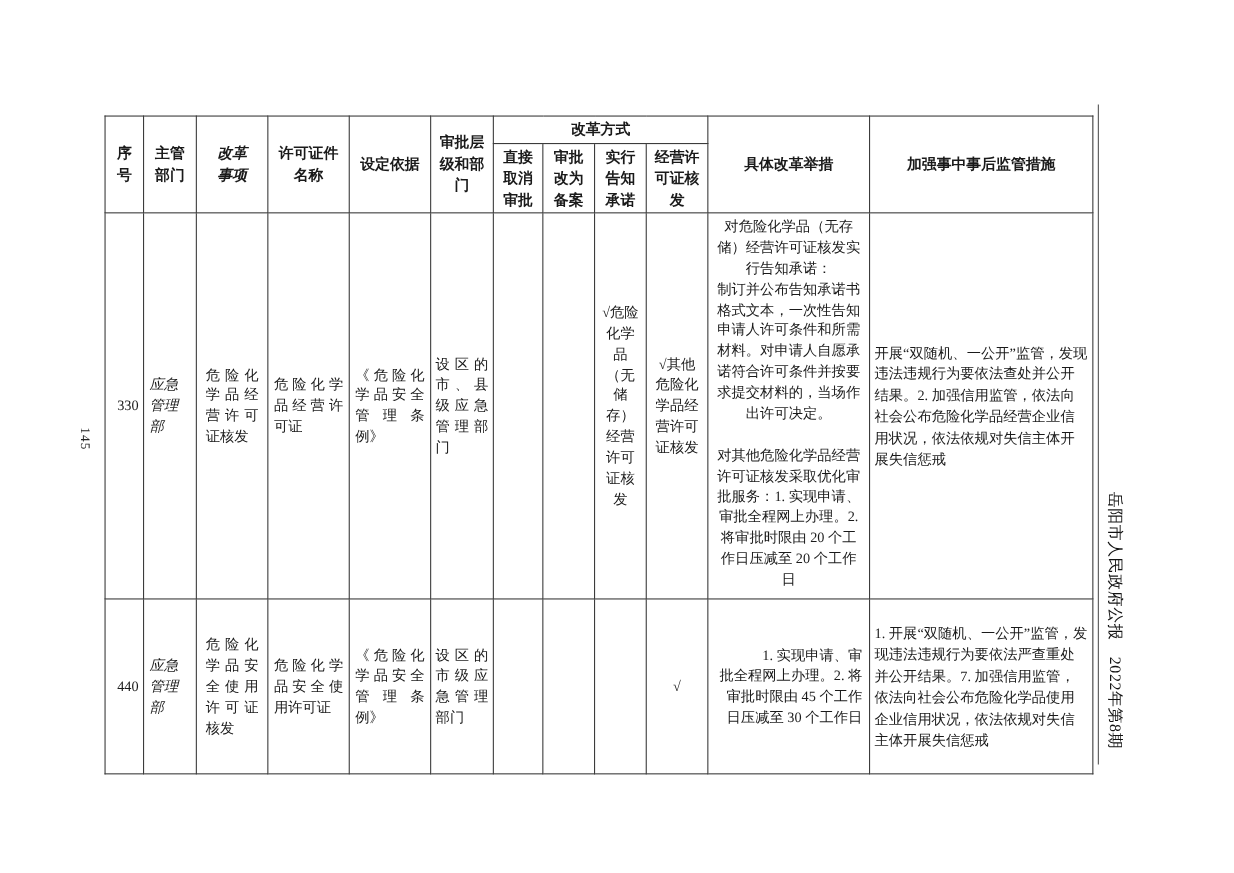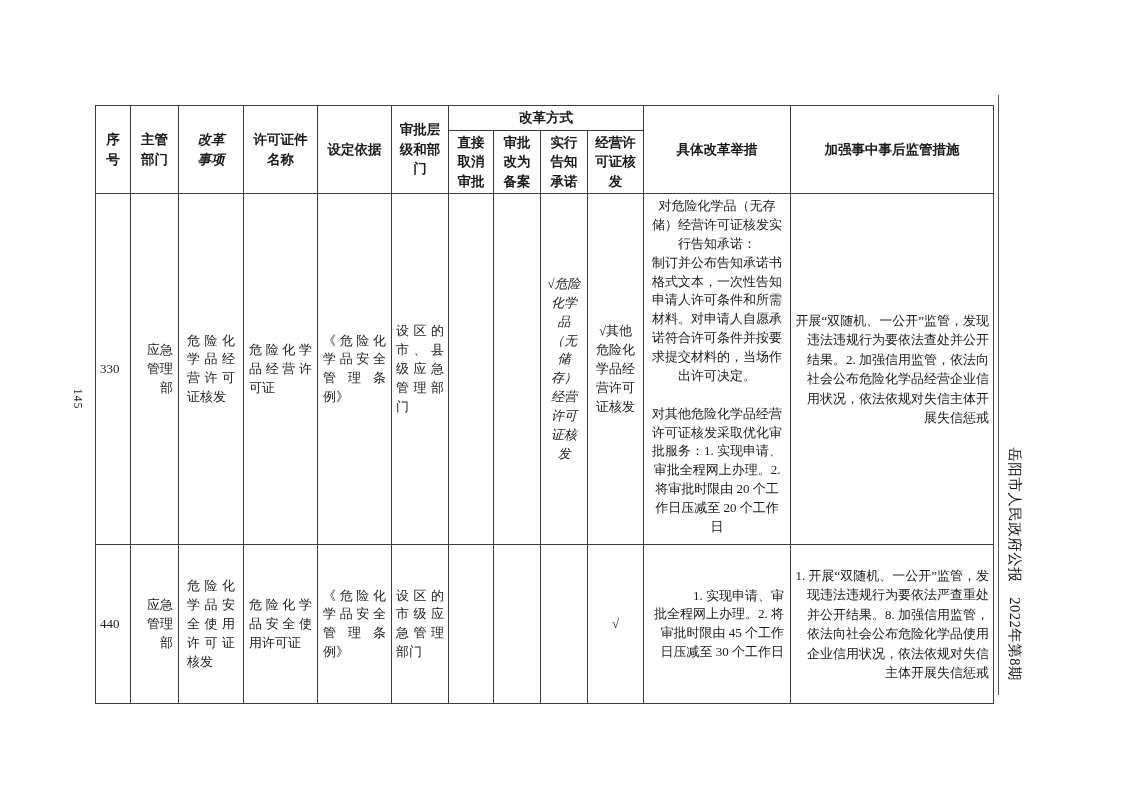--- a/index.html
+++ b/index.html
@@ -70,30 +70,30 @@
   .reform-table th {
     font-weight: 700;
     font-size: 13.5px;
     text-align: center;
     vertical-align: middle;
     padding: 2px 4px;
   }
   .reform-table th.th-sub { padding: 2px 4px; }
   .w2 { display: inline-block; width: 2em; font-style: italic; }
 
-  td.c-center  { text-align: left;  vertical-align: middle; padding: 2px 4px; }
-  td.c-dept    { text-align: right;  vertical-align: middle; padding: 2px 5px; }
+  td.c-center  { text-align: right;  vertical-align: middle; padding: 2px 4px; }
+  td.c-dept    { text-align: left;  vertical-align: middle; padding: 2px 5px; font-style: italic; }
   td.c-just    { text-align: justify; vertical-align: middle; padding: 3px 8px; }
   td.c-license { text-align: justify; vertical-align: middle; padding: 3px 5px; }
   td.c-level   { text-align: justify; vertical-align: middle; padding: 3px 4px; margin-left: 12px; }
-  td.c-check   { text-align: center;  vertical-align: middle; padding: 2px 4px; font-style: italic; }
+  td.c-check   { text-align: center;  vertical-align: middle; padding: 2px 4px; }
   td.c-check-opt { text-align: center; vertical-align: middle; padding: 2px 5px; }
   td.c-measures-top { text-align: center; vertical-align: top;    padding: 3px 6px; }
   td.c-measures-mid { text-align: right; vertical-align: middle; padding: 3px 6px; }
-  td.c-supervision  { text-align: right; vertical-align: middle; padding: 3px 4px; line-height: 1.5; }
+  td.c-supervision  { text-align: left; vertical-align: middle; padding: 3px 4px; line-height: 1.5; }
 
   td p { margin: 0; }
   .para-gap { margin-top: 19px !important; }
   .indent-first { text-indent: 2.5em; }
 </style>
 </head>
 <body>
 
 <div class="page">
 
@@ -162,18 +162,18 @@
         <td class="c-license">危险化学品安全使用许可证</td>
         <td class="c-license">《危险化学品安全管理条例》</td>
         <td class="c-level">设区的市级应急管理部门</td>
         <td class="c-check"></td>
         <td class="c-check"></td>
         <td class="c-check"></td>
         <td class="c-check-opt">√</td>
         <td class="c-measures-mid">
           <p class="indent-first">1. 实现申请、审批全程网上办理。2. 将审批时限由 45 个工作日压减至 30 个工作日</p>
         </td>
-        <td class="c-supervision">1. 开展“双随机、一公开”监管，发现违法违规行为要依法严查重处并公开结果。8. 加强信用监管，依法向社会公布危险化学品使用企业信用状况，依法依规对失信主体开展失信惩戒</td>
+        <td class="c-supervision">1. 开展“双随机、一公开”监管，发现违法违规行为要依法严查重处并公开结果。7. 加强信用监管，依法向社会公布危险化学品使用企业信用状况，依法依规对失信主体开展失信惩戒</td>
       </tr>
     </tbody>
   </table>
 
 </div>
 
 </body></html>

